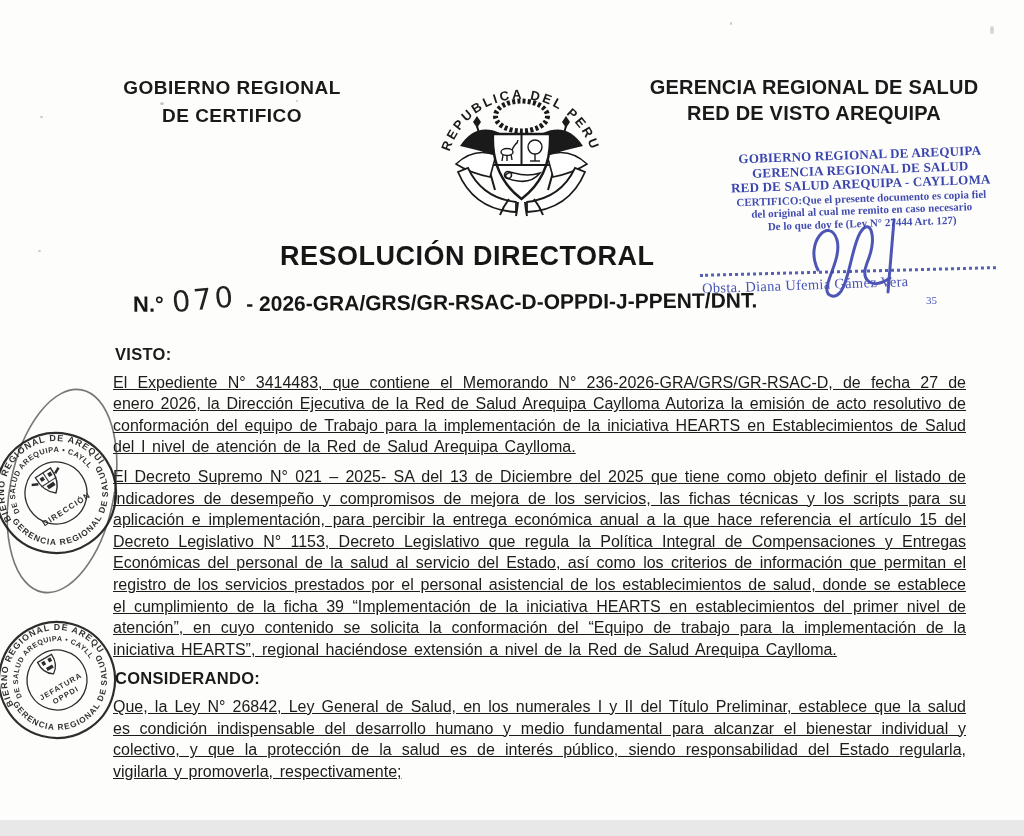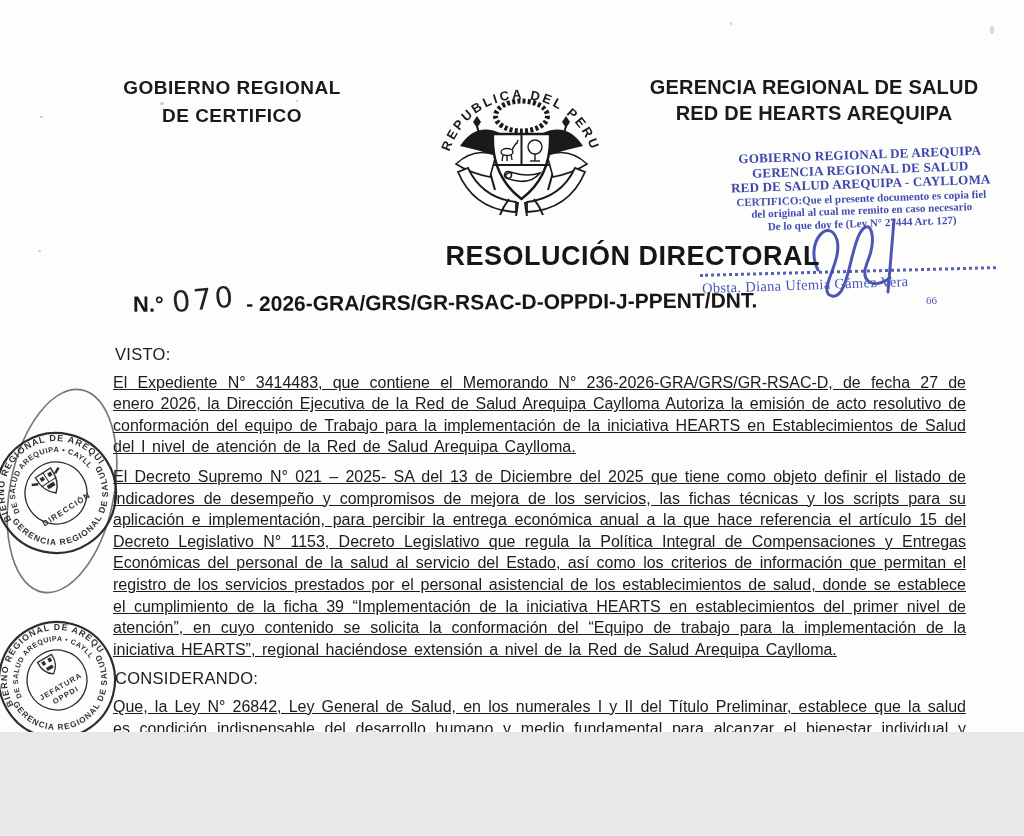--- a/index.html
+++ b/index.html
@@ -1,17 +1,17 @@
 <!DOCTYPE html>
 <html><head>
 <meta charset="utf-8">
 <style>
   html,body{margin:0;padding:0;background:#e8e8e8;}
   #page{
-    position:relative;width:1024px;height:732px;margin:0 auto;
+    position:relative;width:1024px;height:820px;margin:0 auto;
     background:#fdfdfb;overflow:hidden;
     font-family:"Liberation Sans", sans-serif;color:#1c1c1c;
   }
   
   .org-left{
     position:absolute;left:104px;top:74px;width:256px;text-align:center;
     font-size:19px;font-weight:bold;line-height:28px;letter-spacing:.5px;color:#1a1a1a;
   }
   .org-right{
     position:absolute;left:606px;top:74px;width:416px;text-align:center;
@@ -35,39 +35,39 @@
     position:absolute;left:702px;top:275px;width:300px;
     font-family:"Liberation Serif", serif;font-size:14.5px;color:#4a55b8;
     transform:rotate(-2deg);letter-spacing:.3px;white-space:nowrap;
   }
   .registry-frag{
     position:absolute;left:926px;top:294px;font-size:11px;color:#4a55b8;
     font-family:"Liberation Serif", serif;
   }
   
   .res-title{
-    position:absolute;left:280px;top:241px;width:540px;text-align:right;
+    position:absolute;left:280px;top:241px;width:540px;text-align:left;
     font-size:27px;font-weight:bold;letter-spacing:.5px;color:#161616;
   }
   .res-number{
     position:absolute;left:133px;top:282px;width:800px;white-space:nowrap;
     font-size:21px;font-weight:bold;color:#161616;transform:rotate(-.4deg);
   }
   .hand-number{
     display:inline-block;font-family:"DejaVu Sans", sans-serif;font-weight:400;
     font-size:29px;letter-spacing:3px;transform:rotate(-5deg) translateY(-2px);
     margin:0 10px 0 8px;color:#222;
   }
   .num-prefix{font-size:22px;}
   
   .body-text{
     position:absolute;left:113px;top:344px;width:853px;
     font-size:16px;line-height:21.6px;text-align:justify;word-spacing:2.2px;color:#1b1b1b;
   }
-  .sec-heading{font-size:16.5px;font-weight:normal;margin:0 0 6px 2px;letter-spacing:.3px;}
+  .sec-heading{font-size:16.5px;font-weight:bold;margin:0 0 6px 2px;letter-spacing:.3px;}
   .sec-heading.mt{margin-top:4px;}
   .body-text p{margin:0 0 8px 0;text-decoration:underline;}
   
   .seal1{position:absolute;left:-14px;top:423px;}
   .seal2{position:absolute;left:-10px;top:613px;}
   .pen-oval{position:absolute;left:0px;top:386px;}
   
   .speck{position:absolute;background:#9a9a9a;border-radius:50%;opacity:.55;}
 </style>
 </head>
@@ -134,41 +134,41 @@
     <g stroke="#1a1a1a" stroke-width="2" fill="none">
       <path d="M 71,141 q -6,8 -9,16"></path>
       <path d="M 96,141 q 6,8 9,16"></path>
       <path d="M 80,144 q -1,9 -2,14"></path>
       <path d="M 87,144 q 1,9 2,14"></path>
     </g>
   </svg>
 
   <div class="org-right">
     <div>GERENCIA REGIONAL DE SALUD</div>
-    <div>RED DE HEARTS AREQUIPA</div>
+    <div>RED DE VISTO AREQUIPA</div>
   </div>
 
   <div class="cert-stamp">
     <div class="cert-line-big">GOBIERNO REGIONAL DE AREQUIPA</div>
     <div class="cert-line-big">GERENCIA REGIONAL DE SALUD</div>
     <div class="cert-line-big">RED DE SALUD AREQUIPA - CAYLLOMA</div>
     <div class="cert-line-small">CERTIFICO:Que el presente documento es copia fiel</div>
     <div class="cert-line-small">del original al cual me remito en caso necesario</div>
     <div class="cert-line-small">De lo que doy fe (Ley N° 27444 Art. 127)</div>
   </div>
 
   <svg class="cert-signature" width="140" height="95" viewBox="0 0 140 95">
     <g stroke="#3a44ad" stroke-width="3" fill="none" stroke-linecap="round" opacity=".9">
       <path d="M 28,62 C 14,34 40,8 47,32 C 53,54 26,84 42,88 C 58,92 60,42 70,25 C 80,8 88,28 77,55 C 70,73 82,82 100,70"></path>
       <path d="M 104,12 L 98,84"></path>
     </g>
   </svg>
   <div class="dotted-line"></div>
   <div class="signatory">Obsta. Diana Ufemia Gámez Vera</div>
-  <div class="registry-frag">66</div>
+  <div class="registry-frag">35</div>
 
   <div class="res-title">RESOLUCIÓN DIRECTORAL</div>
   <div class="res-number">
     <span class="num-prefix">N.°</span><span class="hand-number">070</span><span>- 2026-GRA/GRS/GR-RSAC-D-OPPDI-J-PPENT/DNT.</span>
   </div>
 
   <div class="body-text">
     <div class="sec-heading">VISTO:</div>
     <p>El Expediente N° 3414483, que contiene el Memorando N° 236-2026-GRA/GRS/GR-RSAC-D, de fecha 27 de enero 2026, la Dirección Ejecutiva de la Red de Salud Arequipa Caylloma Autoriza la emisión de acto resolutivo de conformación del equipo de Trabajo para la implementación de la iniciativa HEARTS en Establecimientos de Salud del I nivel de atención de la Red de Salud Arequipa Caylloma.</p>
     <p>El Decreto Supremo N° 021 – 2025- SA del 13 de Diciembre del 2025 que tiene como objeto definir el listado de indicadores de desempeño y compromisos de mejora de los servicios, las fichas técnicas y los scripts para su aplicación e implementación, para percibir la entrega económica anual a la que hace referencia el artículo 15 del Decreto Legislativo N° 1153, Decreto Legislativo que regula la Política Integral de Compensaciones y Entregas Económicas del personal de la salud al servicio del Estado, así como los criterios de información que permitan el registro de los servicios prestados por el personal asistencial de los establecimientos de salud, donde se establece el cumplimiento de la ficha 39 “Implementación de la iniciativa HEARTS en establecimientos del primer nivel de atención”, en cuyo contenido se solicita la conformación del “Equipo de trabajo para la implementación de la iniciativa HEARTS”, regional haciéndose extensión a nivel de la Red de Salud Arequipa Caylloma.</p>

